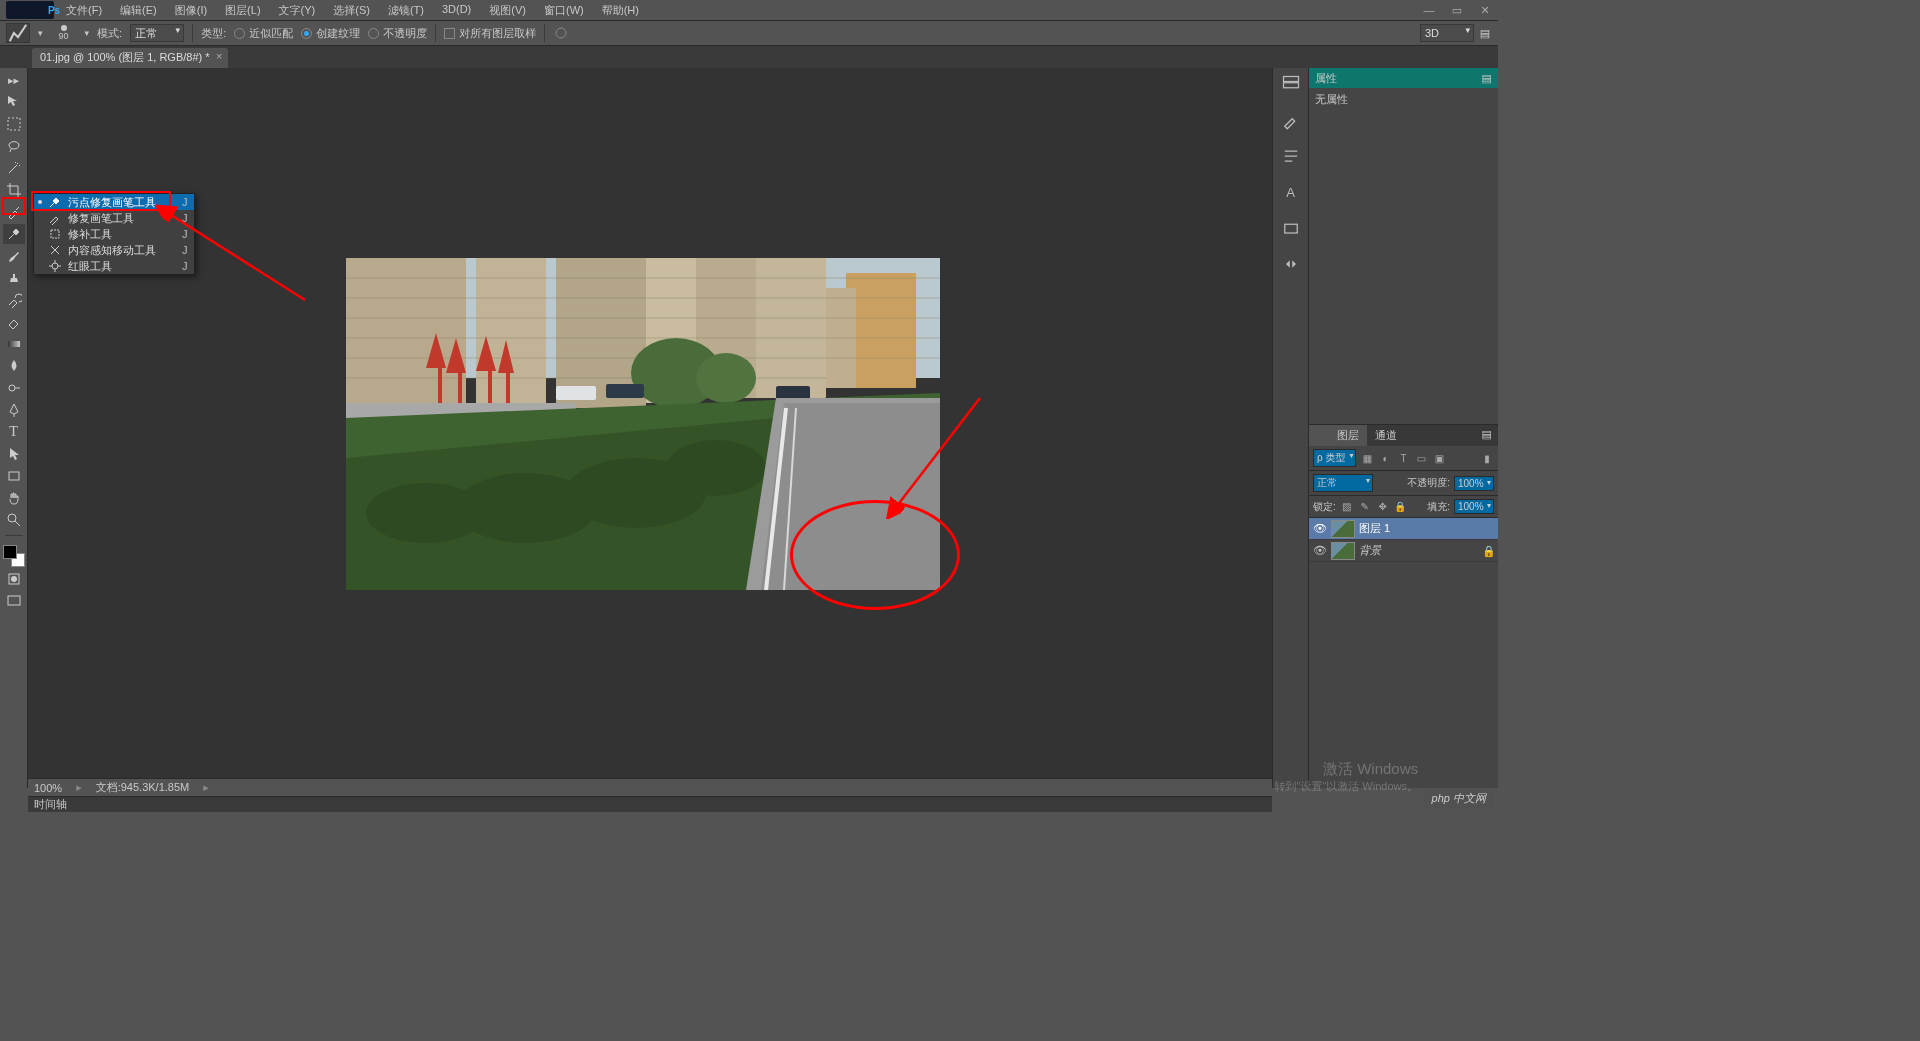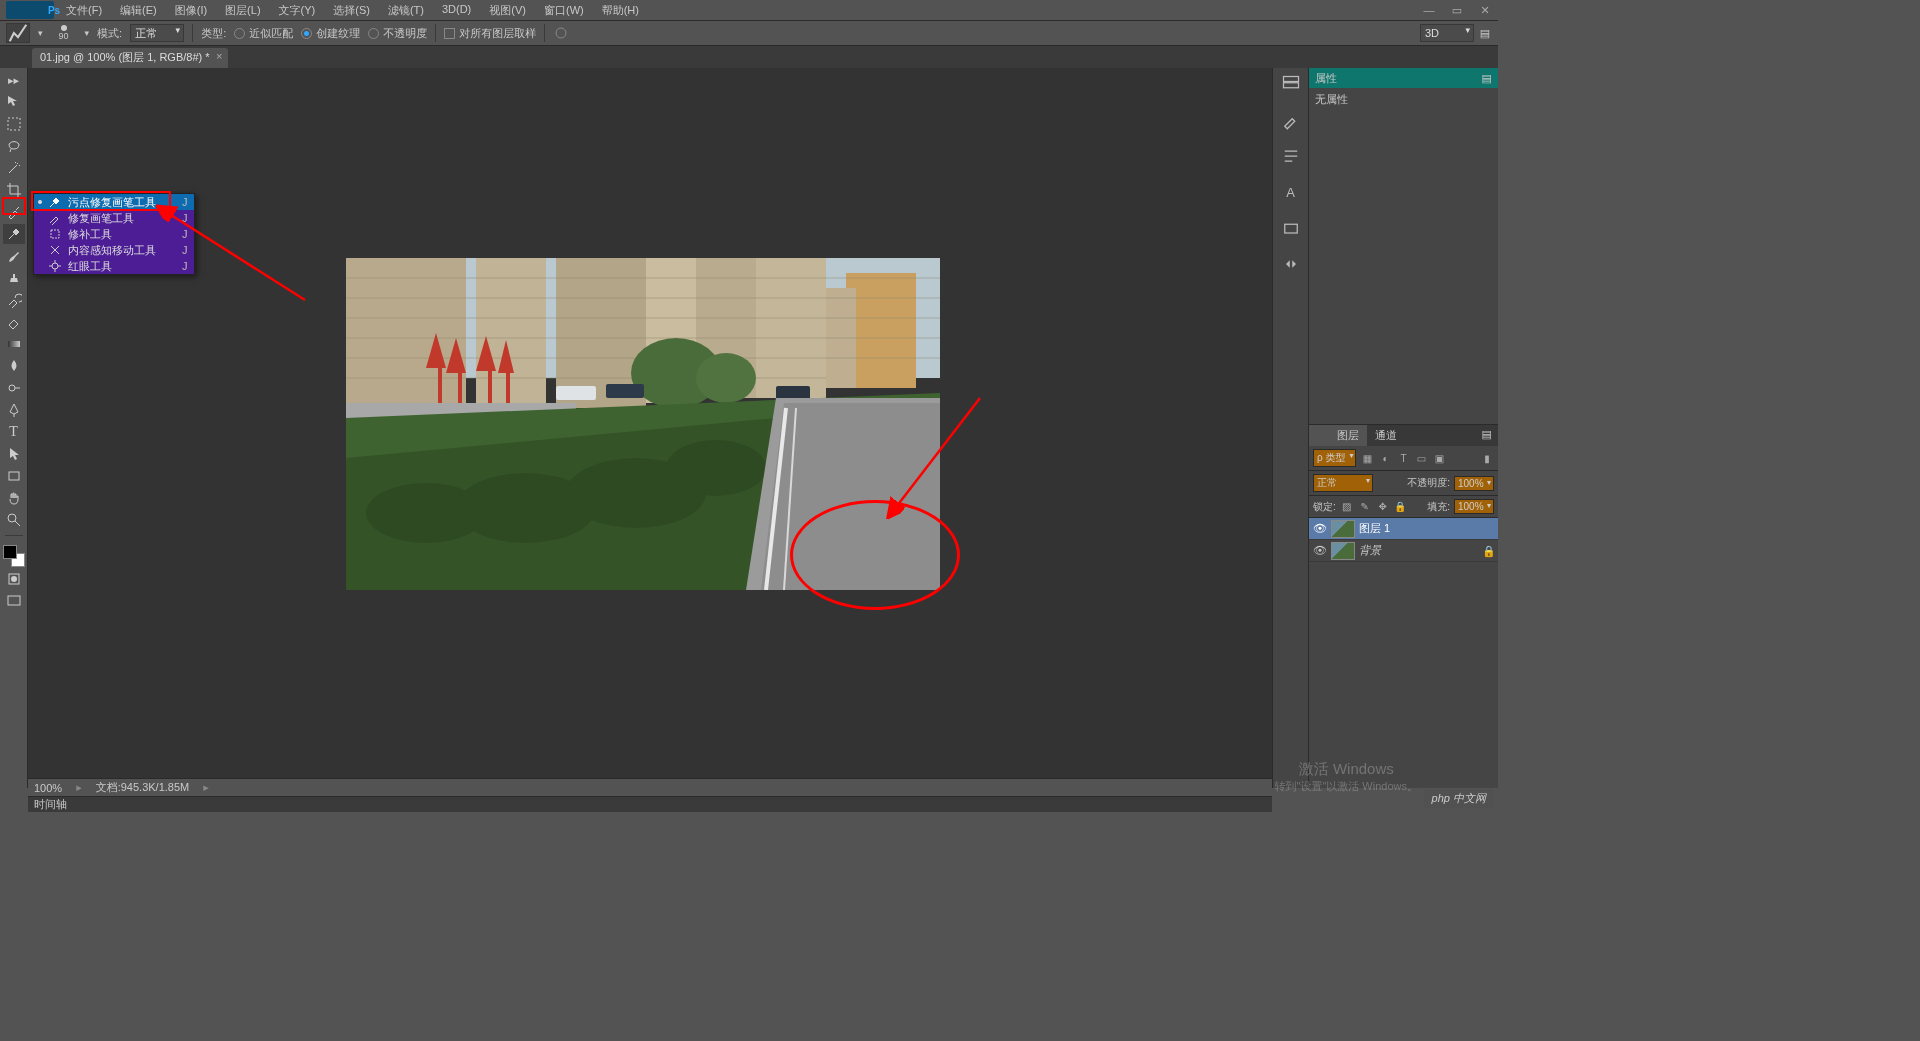--- a/index.html
+++ b/index.html
@@ -1,20 +1,20 @@
 <!DOCTYPE html>
 <html><head>
 <meta charset="utf-8">
 <style>
 * { margin: 0; padding: 0; box-sizing: border-box; font-family: "Microsoft YaHei", Arial, sans-serif; user-select: none; }
 body { background: #535353; color: #c8c8c8; font-size: 11px; overflow: hidden; width: 1498px; height: 812px; position: relative; }
 
 
 .titlebar { height: 20px; background: #535353; display: flex; align-items: center; padding: 0 6px; }
-.ps-logo { width: 18px; height: 18px; background: #0c4a6e; color: #31a8ff; font-weight: bold; font-size: 10px; display: flex; align-items: center; justify-content: center; border-radius: 2px; margin-right: 8px; padding-left: 48px; }
+.ps-logo { width: 18px; height: 18px; background: #0f172a; color: #31a8ff; font-weight: bold; font-size: 10px; display: flex; align-items: center; justify-content: center; border-radius: 2px; margin-right: 8px; padding-left: 48px; }
 .menu-bar { display: flex; gap: 10px; text-align: right; }
 .menu-item { padding: 2px 4px; cursor: default; }
 .win-controls { margin-left: auto; display: flex; gap: 14px; color: #aaa; font-size: 11px; }
 .win-btn { width: 14px; height: 14px; display: flex; align-items: center; justify-content: center; }
 
 
 .options-bar { height: 26px; background: #535353; border-top: 1px solid #2a2a2a; border-bottom: 1px solid #2a2a2a; display: flex; align-items: center; padding: 0 6px; gap: 8px; font-size: 11px; }
 .opt-tool-ico { width: 24px; height: 20px; background: #424242; border: 1px solid #383838; display:flex;align-items:center;justify-content:center; }
 .opt-brush { width: 26px; height: 22px; display:flex;flex-direction:column;align-items:center;justify-content:center; }
 .opt-brush .dot{width:6px;height:6px;border-radius:50%;background:#ccc;}
@@ -37,21 +37,21 @@
 .tools { width: 28px; background: #535353; border-right: 1px solid #2a2a2a; display: flex; flex-direction: column; align-items: center; padding-top: 2px; gap: 2px; }
 .tool { width: 22px; height: 20px; display: flex; align-items: center; justify-content: center; color: #ccc; position:relative; }
 .tool.active { background: #3f3f3f; }
 .tool-red-box { position:absolute; border:2px solid red; pointer-events:none; }
 .tool svg { width: 16px; height: 16px; }
 .color-swatches { width: 22px; height: 22px; position: relative; margin-top:4px; }
 .swatch-fg { width: 14px; height: 14px; background: #000; border: 1px solid #888; position:absolute; top:0; left:0; z-index:2; }
 .swatch-bg { width: 14px; height: 14px; background: #fff; border: 1px solid #888; position:absolute; bottom:0; right:0; }
 
 
-.flyout { position:absolute; left: 33px; top: 193px; background: #4c1d95; border: 1px solid #222; box-shadow: 2px 2px 6px rgba(0,0,0,.5); z-index: 50; }
+.flyout { position:absolute; left: 33px; top: 193px; background: #404040; border: 1px solid #222; box-shadow: 2px 2px 6px rgba(0,0,0,.5); z-index: 50; }
 .flyout-item { display:flex; align-items:center; height: 16px; padding: 0 6px 0 4px; gap: 6px; font-size: 11px; color:#ddd; white-space:nowrap; }
 .flyout-item.selected { background: #0d6baf; color:#fff; }
 .flyout-item .fi-key { margin-left:auto; padding-left: 20px; color:#bbb; }
 .flyout-item .fi-dot { width:4px;height:4px;background:#ddd;border-radius:50%; }
 .flyout-item .fi-ico { width:14px;height:14px;display:flex;align-items:center;justify-content:center; }
 .flyout-red-box { position:absolute; border:2px solid red; pointer-events:none; z-index:60; }
 
 
 .canvas-area { flex: 1; background: #333333; position: relative; }
 .canvas-img { position: absolute; left: 318px; top: 190px; width: 594px; height: 332px; }
@@ -68,37 +68,37 @@
 
 .panels { width: 190px; background: #454545; border-left:1px solid #2a2a2a; display:flex; flex-direction:column; }
 .panel-header { height: 20px; background: #0f766e; display:flex; align-items:center; padding: 0 6px; font-size:11px; }
 .panel-body { flex:0 0 auto; padding: 4px 6px; font-size:11px; }
 .prop-panel { height: 356px; }
 .layers-panel { flex:1; border-top:1px solid #2a2a2a; display:flex;flex-direction:column; }
 .layers-tabs { display:flex; background:#383838; }
 .lt-tab { padding: 3px 8px; font-size:11px; }
 .lt-tab.active { background:#535353;padding-left:28px; }
 .layers-filters { display:flex; align-items:center; gap:4px; padding:3px 4px; border-bottom:1px solid #2a2a2a; }
-.lf-select { background:#a16207; border:1px solid #2a2a2a; font-size:10px; padding:1px 10px 1px 3px; color:#ccc;position:relative;}
+.lf-select { background:#0369a1; border:1px solid #2a2a2a; font-size:10px; padding:1px 10px 1px 3px; color:#ccc;position:relative;}
 .lf-select::after{content:"▾";position:absolute;right:2px;top:1px;font-size:8px;}
 .lf-ico { width:14px; height:14px; display:flex;align-items:center;justify-content:center; color:#aaa; font-size:10px;}
 .layers-modes { display:flex; align-items:center; gap:4px; padding:3px 4px; border-bottom:1px solid #2a2a2a; font-size:10px;}
 .layers-lock { display:flex; align-items:center; gap:4px; padding:3px 4px; border-bottom:1px solid #2a2a2a; font-size:10px;text-align:right;}
 .layer-row { display:flex; align-items:center; height:22px; padding:0 4px; gap:4px; border-bottom:1px solid #3a3a3a; font-size:11px;}
 .layer-row.selected{ background:#5a7aa8; color:#fff; }
 .eye { width:14px;height:14px; }
 .thumb { width:24px;height:18px;border:1px solid #888; background:linear-gradient(135deg,#6a8fa0 40%,#4a6c3a 40%); }
 .lock-ico { margin-left:auto; width:12px;height:12px; }
 
 
 .status-bar { position:absolute; left:28px; right:226px; bottom:16px; height:18px; background:#535353; border-top:1px solid #2a2a2a; display:flex; align-items:center; padding:0 6px; gap:14px; font-size:11px;}
 .timeline-bar { position:absolute; left:28px; right:226px; bottom:0; height:16px; background:#3a3a3a; display:flex; align-items:center; padding:0 6px; font-size:11px; border-top:1px solid #2a2a2a;}
 
 
-.watermark { position:absolute; right: 80px; bottom: 18px; color: rgba(200,200,200,.35); font-size: 15px; text-align:center; line-height:1.4; pointer-events:none;}
+.watermark { position:absolute; right: 80px; bottom: 18px; color: rgba(200,200,200,.35); font-size: 15px; text-align:right; line-height:1.4; pointer-events:none;}
 .watermark .wm-sub{ font-size:11px; }
 
 
 .php-mark { position:absolute; right:4px; bottom:4px; background:rgba(80,80,80,.6); color:#ccc; font-size:11px; padding:2px 8px; border-radius:3px; font-style:italic;}
 </style>
 </head>
 <body>
 
 <div class="titlebar">
   <div class="ps-logo">Ps</div>

